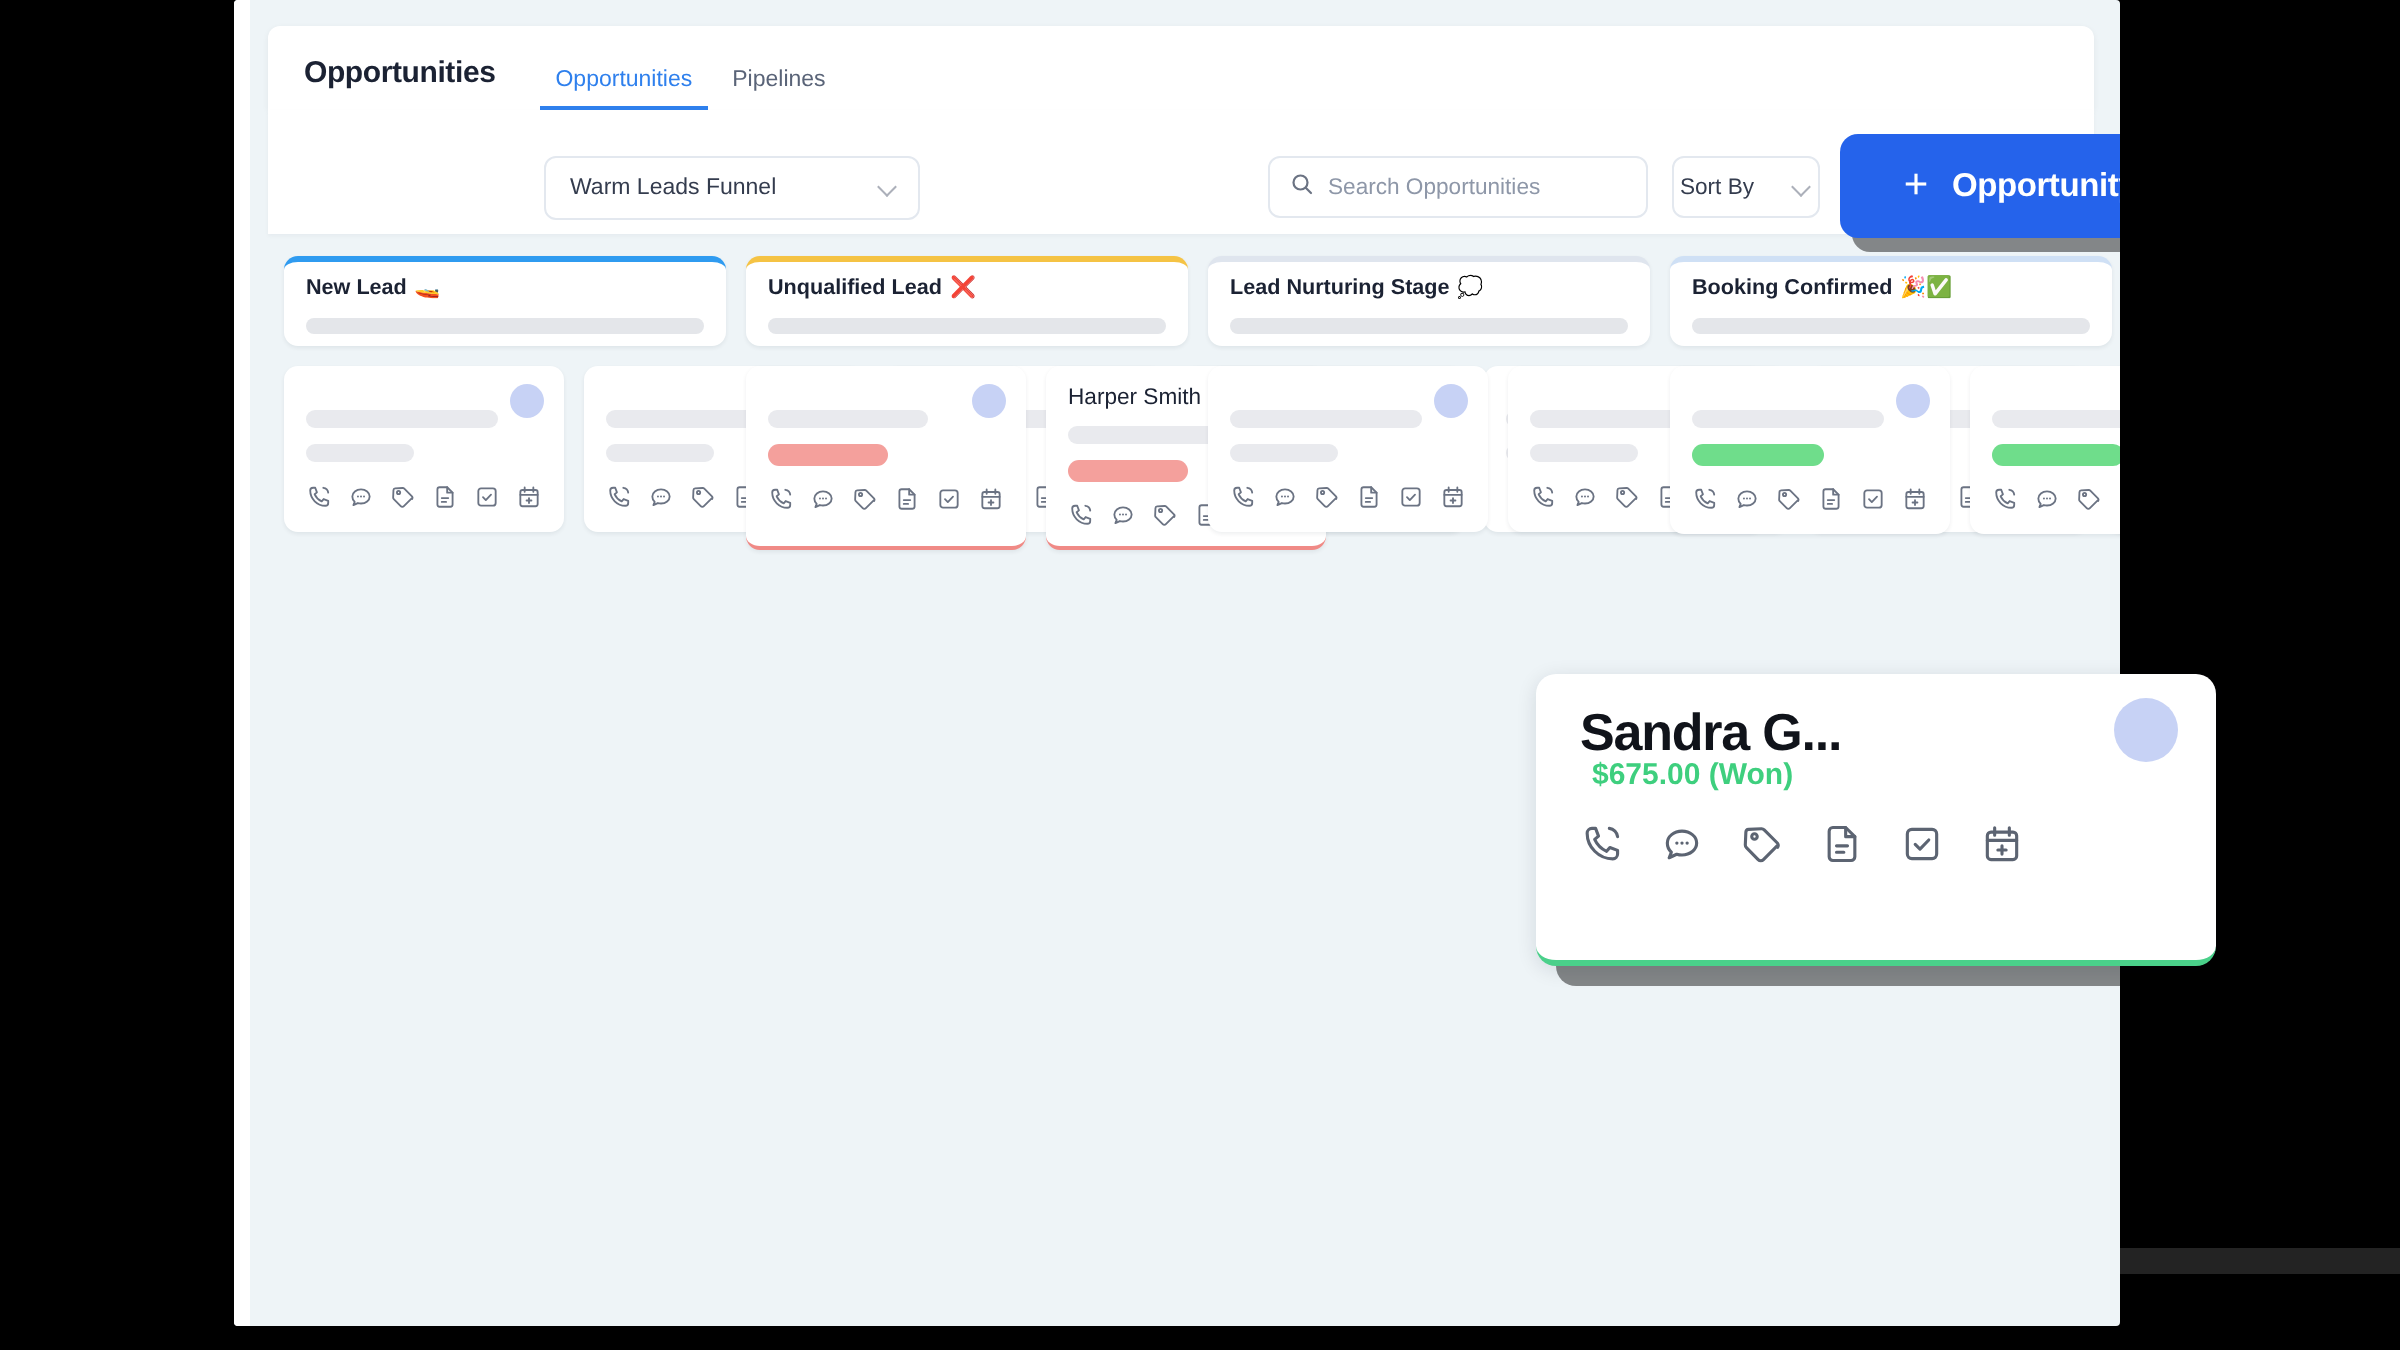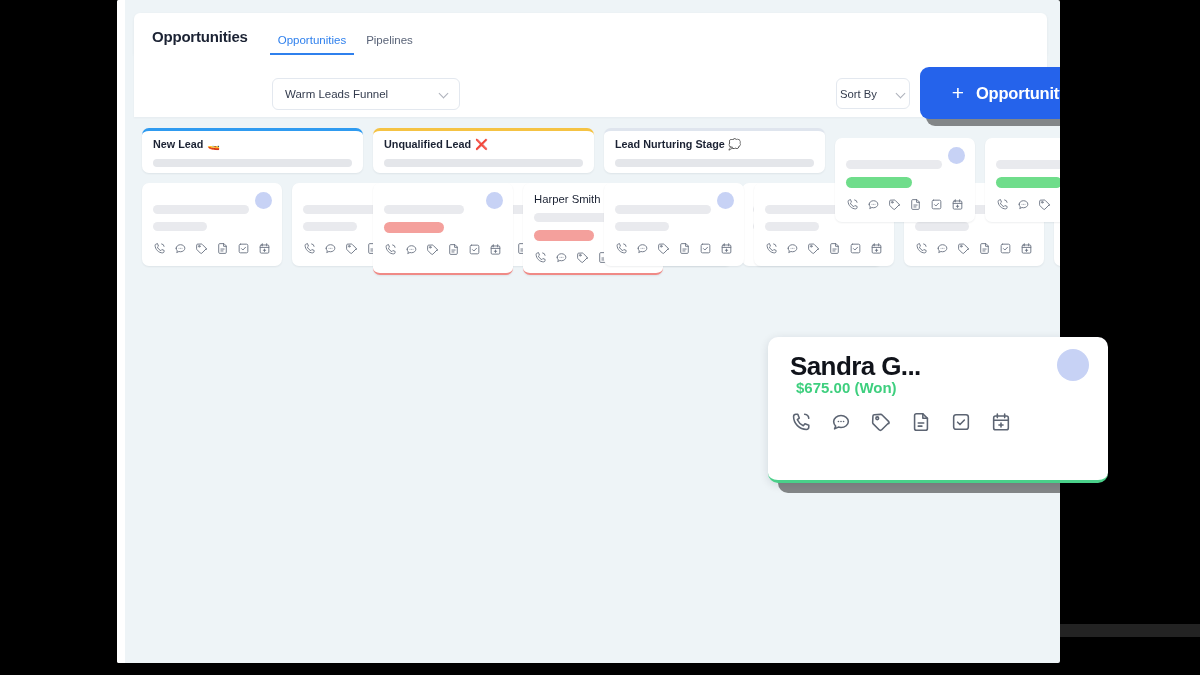--- a/index.html
+++ b/index.html
@@ -220,20 +220,29 @@
         <div class="tab">Pipelines</div>
       </div>
     </div>
 
     <div class="toolbar">
       <div class="funnel-select">
         <span>Warm Leads Funnel</span>
         <span class="chev"></span>
       </div>
 
+      <div class="search-box">
+        <span>
+          <svg width="12" height="12" viewBox="0 0 24 24" fill="none" stroke="#6b7383" stroke-width="2.2" stroke-linecap="round">
+              <circle cx="10.5" cy="10.5" r="7"></circle>
+              <path d="M16 16l5 5"></path>
+            </svg>
+        </span>
+        <input class="search-input" type="text" placeholder="Search Opportunities" style="">
+      </div>
 
       <div class="sort-btn">
         <span>Sort By</span>
         <span class="chev"></span>
       </div>
 
       <div class="add-btn">
         <span class="plus">+</span>
         <span>Opportunity</span>
       </div>
@@ -786,20 +795,27 @@
                   <svg viewBox="0 0 24 24" fill="none" stroke="currentColor" stroke-width="1.7" stroke-linecap="round" stroke-linejoin="round">
                     <rect x="4" y="5.5" width="16" height="15" rx="2"></rect>
                     <path d="M4 10h16M8 3.2v4M16 3.2v4M12 13v4.5M9.75 15.25h4.5"></path>
                   </svg>
                 </span>
               </div>
             </div>
           </div>
         </div>
         <div class="column">
+          <div class="col-header" style="border-top-color: rgb(207, 224, 245);">
+            <div class="col-title">
+              <span>Booking Confirmed</span>
+              <span class="col-emoji">🎉✅</span>
+            </div>
+            <div class="col-skel"></div>
+          </div>
           <div class="cards">
             <div class="card">
               <div class="avatar"></div>
               <div style="height: 11px;"></div>
               <div class="skel skel-wide"></div>
               <div class="bar bar-green"></div>
               <div class="icon-row">
                 <span class="ic">
                   <svg viewBox="0 0 24 24" fill="none" stroke="currentColor" stroke-width="1.7" stroke-linecap="round" stroke-linejoin="round">
                     <path d="M6.5 3.5c-1.4 0-2.6 1.2-2.6 2.6 0 7.6 6.4 14 14 14 1.4 0 2.6-1.2 2.6-2.6v-2l-4.2-1.6-1.8 2.1a13 13 0 0 1-6.5-6.5l2.1-1.8L8.5 3.5z"></path>

